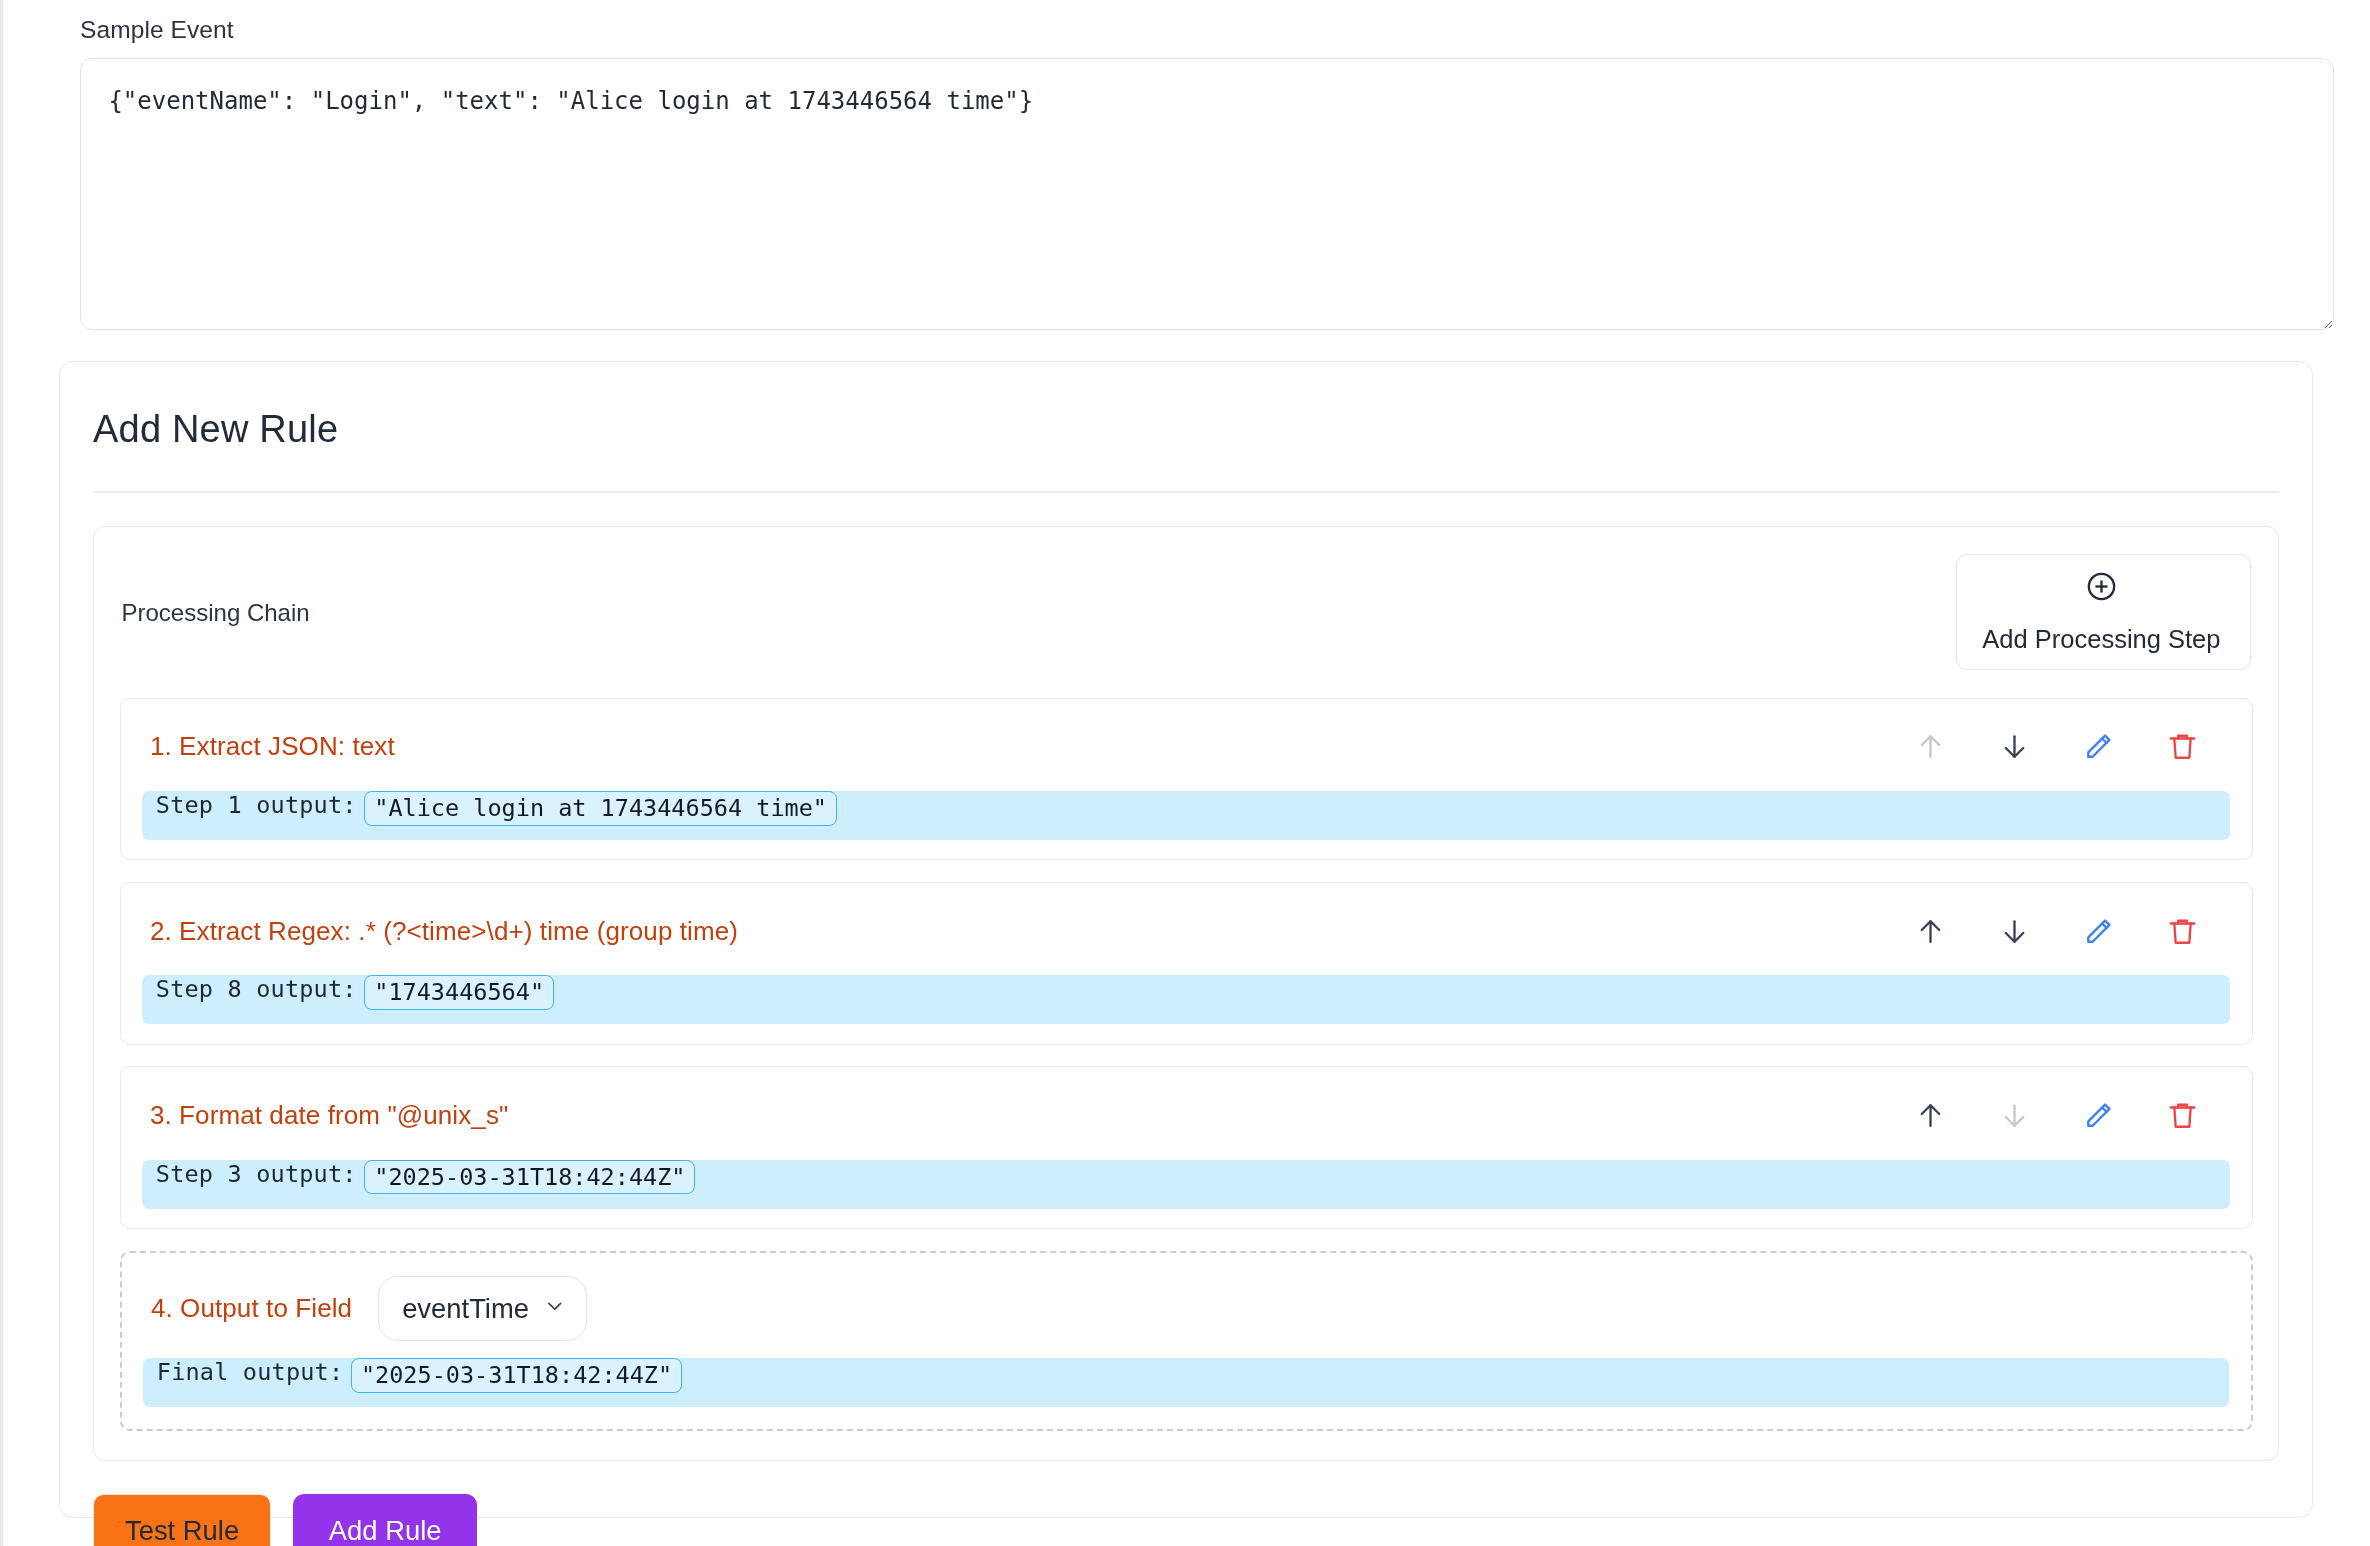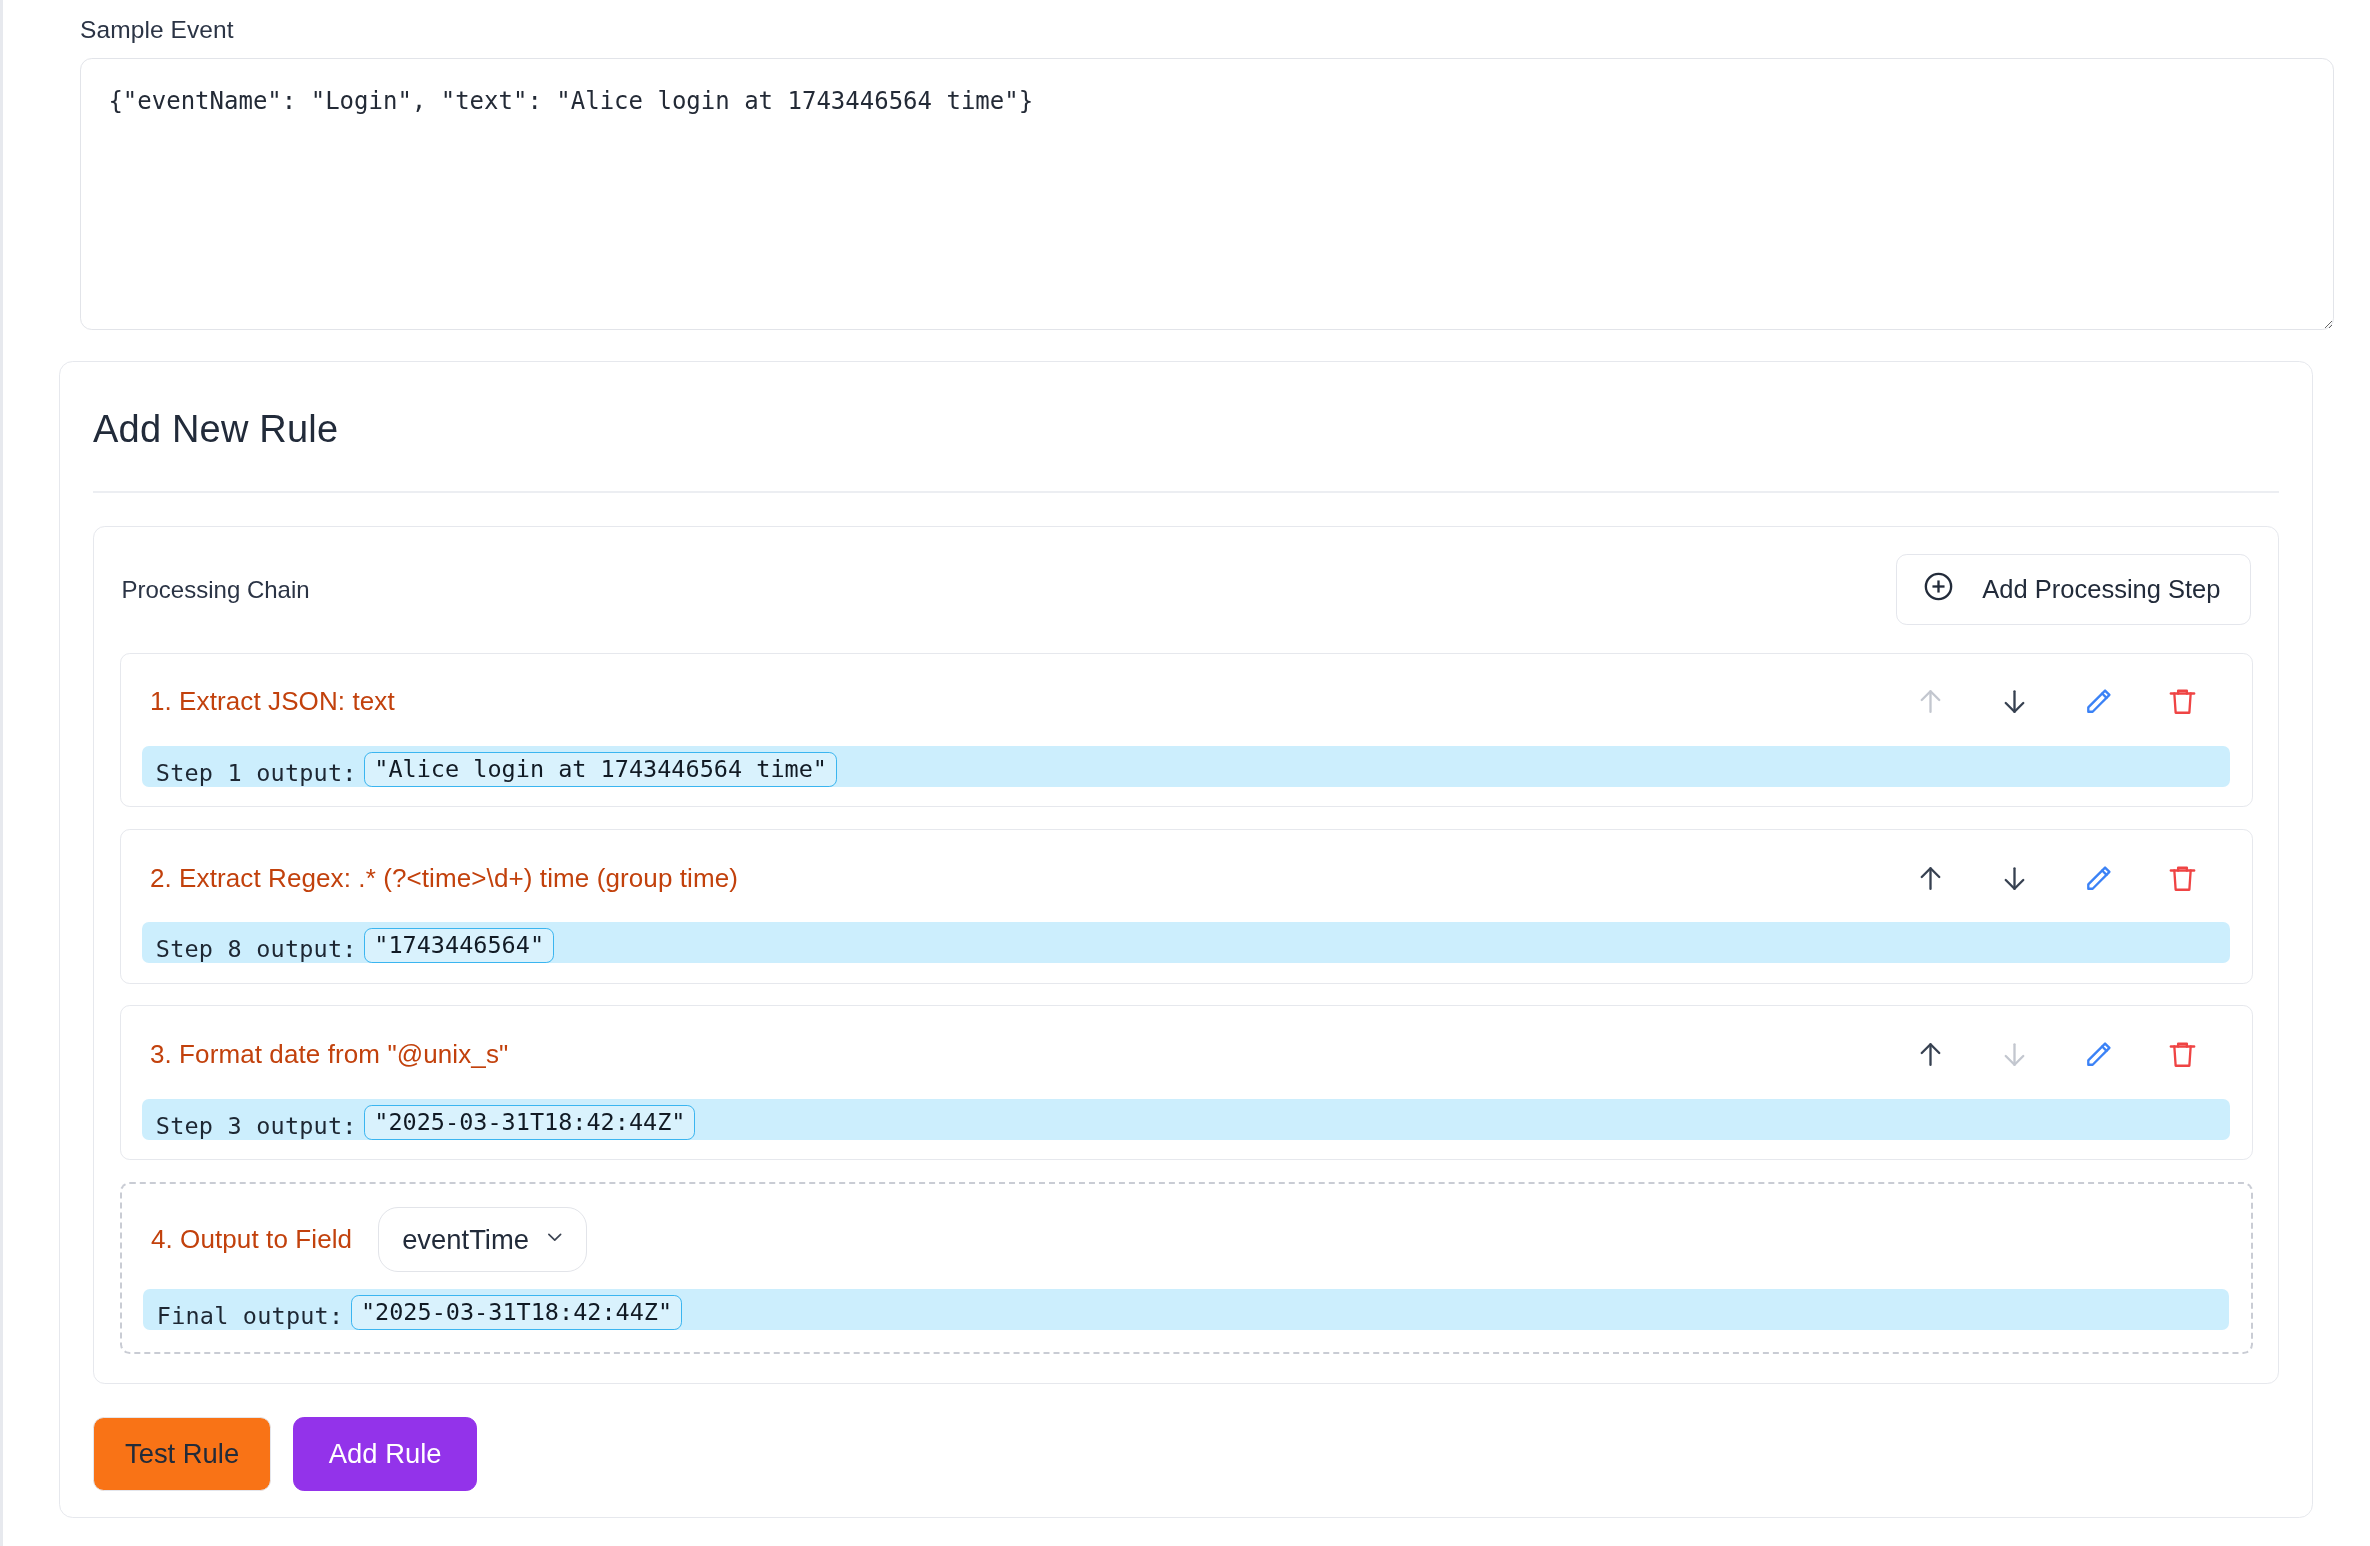--- a/index.html
+++ b/index.html
@@ -100,30 +100,31 @@
     margin-bottom: 27.4px;
   }
   .chain-head-label {
     font-size: 24px;
     color: #2b3445;
     line-height: 31px;
   }
   .add-step-btn {
     display: flex;
     align-items: center;
-    gap: 27px;
+    gap: 14px;
     border: 1.5px solid #e4e6ec;
     border-radius: 10.8px;
     background: #fff;
     padding: 14.7px 29px 14.7px 25.5px;
     font-size: 25.5px;
     color: #222b3a;
     cursor: pointer;
     font-family: "Liberation Sans", sans-serif;
     line-height: 31px;
+    flex-direction: column;
   }
   .plus-icon { display: block; }
 
   
   .step {
     border: 1.5px solid #e6e8ed;
     border-radius: 9.8px;
     background: #fff;
     margin-bottom: 21.6px;
     padding: 21.6px 21.6px 19.6px 21.6px;
@@ -183,23 +184,23 @@
     color: #222b3a;
     cursor: pointer;
     font-family: "Liberation Sans", sans-serif;
   }
 
   
   .out-bar {
     margin-top: 17.6px;
     background: #cceefd;
     border-radius: 6.9px;
-    height: 41px;
-    display: flex;
-    align-items: flex-end;
+    height: 49px;
+    display: flex;
+    align-items: flex-start;
     padding: 0 13.7px 0 13.7px;
     gap: 0;
   }
   .out-label {
     font-family: "DejaVu Sans Mono", monospace;
     font-size: 23.5px;
     color: #1d2733;
     letter-spacing: 0.2px;
     white-space: pre;
   }

